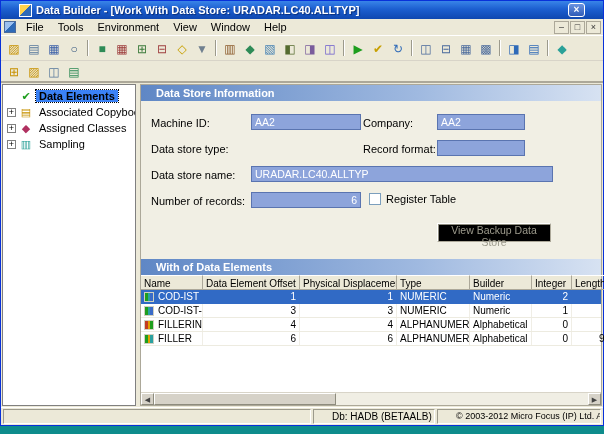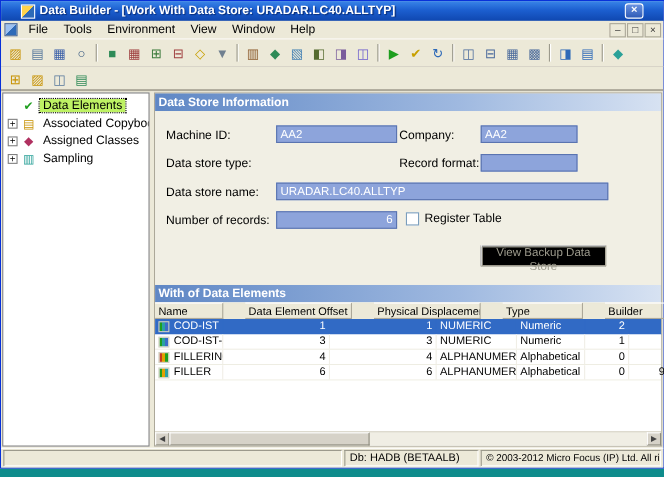--- a/index.html
+++ b/index.html
@@ -41,45 +41,45 @@
   
   .main { flex: 1; display: flex; background: #ECE9D8; min-height: 0; }
   .tree { width: 134px; flex: 0 0 134px; background: #fff; border: 1px solid #808080; margin: 1px;
           padding-top: 3px; overflow: hidden; }
   .ti { display: flex; align-items: center; height: 16px; padding-left: 4px; font-size: 11px; white-space: nowrap; }
   .texp { width: 9px; height: 9px; border: 1px solid #808080; background: #fff; font-size: 9px;
           line-height: 7px; text-align: center; margin-right: 3px; flex: 0 0 9px; color: #000; }
   .texp.blank { border-color: transparent; background: transparent; }
   .tico { width: 14px; text-align: center; font-size: 11px; margin-right: 3px; flex: 0 0 14px; }
   .tlbl { padding: 0 3px; }
-  .tlbl.selected { background: #bef264; outline: 1px dotted #000; font-weight: normal; }
+  .tlbl.selected { background: #3b82f6; outline: 1px dotted #000; font-weight: bold; }
   .splitter { width: 3px; flex: 0 0 3px; background: #ECE9D8; }
   .rpanel { flex: 1; display: flex; flex-direction: column; border: 1px solid #ACA899; margin: 1px 1px 1px 0;
             background: #F1EFE4; min-width: 0; }
 
   
-  .sect { height: 16px; flex: 0 0 16px; line-height: 16px; padding-left: 3px; color: #fff;
+  .sect { height: 16px; flex: 0 0 16px; line-height: 16px; padding-left: 15px; color: #fff;
           font-size: 11px; font-weight: bold; white-space: nowrap;
           background: linear-gradient(90deg, #5F87C5 0%, #9FB9E0 60%, #D7E2F2 100%); }
 
   
   .form { height: 158px; flex: 0 0 158px; position: relative; background: #F1EFE4; font-size: 11px; }
   .lbl { position: absolute; color: #000; }
   .fld { position: absolute; height: 16px; background: #8DA4DB; border: 1px solid #5A74B0;
          color: #fff; font-size: 10.5px; line-height: 14px; padding: 0 3px; overflow: hidden; white-space: nowrap; }
   .fld.num { text-align: right; }
   .chkwrap { position: absolute; display: flex; align-items: center; }
   .chkbox { width: 12px; height: 12px; border: 1px solid #7B9EBD; background: #fff; margin-right: 5px; }
   .btn { position: absolute; height: 19px; background: #000000; border: 1px solid #ACA899;
          border-top-color: #fff; border-left-color: #fff; box-shadow: 1px 1px 0 #8E8C7E inset;
          color: #9C9A8C; font-size: 10.5px; font-family: "Liberation Sans", sans-serif; }
 
   
   .grid { flex: 1; display: flex; flex-direction: column; background: #fff; min-height: 0; }
-  .thr { display: flex; height: 15px; flex: 0 0 15px; background: #ECE9D8; font-size: 10px; gap: 20px; }
+  .thr { display: flex; height: 15px; flex: 0 0 15px; background: #ECE9D8; font-size: 10px; }
   .th { border-right: 1px solid #ACA899; border-bottom: 1px solid #ACA899; border-top: 1px solid #fff;
         padding: 1px 3px 0 3px; white-space: nowrap; overflow: hidden; display: flex; align-items: center; }
   .sort { font-size: 7px; color: #555; margin-left: 3px; }
   .tr { display: flex; height: 14px; flex: 0 0 14px; font-size: 10px; align-items: center;
         border-bottom: 1px solid #EDEBE0; color: #000; background: #fff; }
   .tr.selrow { background: #316AC5; color: #fff; border-bottom-color: #316AC5; }
   .td { padding: 0 3px; white-space: nowrap; overflow: hidden; border-right: 1px solid #F0EEE6;
         height: 100%; display: flex; align-items: center; }
   .tr.selrow .td { border-right-color: #316AC5; }
   .td.num { justify-content: flex-end; }
@@ -96,21 +96,21 @@
           border-right-color: #8E8C7E; border-bottom-color: #8E8C7E; font-size: 7px; line-height: 11px;
           text-align: center; color: #444; }
   .strack { flex: 1; position: relative; }
   .sthumb { position: absolute; left: 0; top: 0; width: 42%; height: 100%; background: #D6D2C8;
             border: 1px solid #fff; border-right-color: #8E8C7E; border-bottom-color: #8E8C7E; }
 
   
   .statusbar { height: 18px; flex: 0 0 18px; display: flex; align-items: center; background: #ECE9D8;
                border-top: 1px solid #fff; padding: 1px 2px; gap: 2px; }
   .sb { height: 15px; border: 1px solid; border-color: #9C9A8C #fff #fff #9C9A8C; font-size: 10px;
-        line-height: 13px; padding: 0 4px; white-space: nowrap; overflow: hidden; }
+        line-height: 13px; padding: 0 18px; white-space: nowrap; overflow: hidden; }
   .sb1 { flex: 0 0 308px; }
   .sb2 { flex: 0 0 122px; }
   .sb3 { flex: 1; font-size: 9px; }
 </style>
 </head>
 <body>
 
 <div class="screen">
   <div class="window">
 

